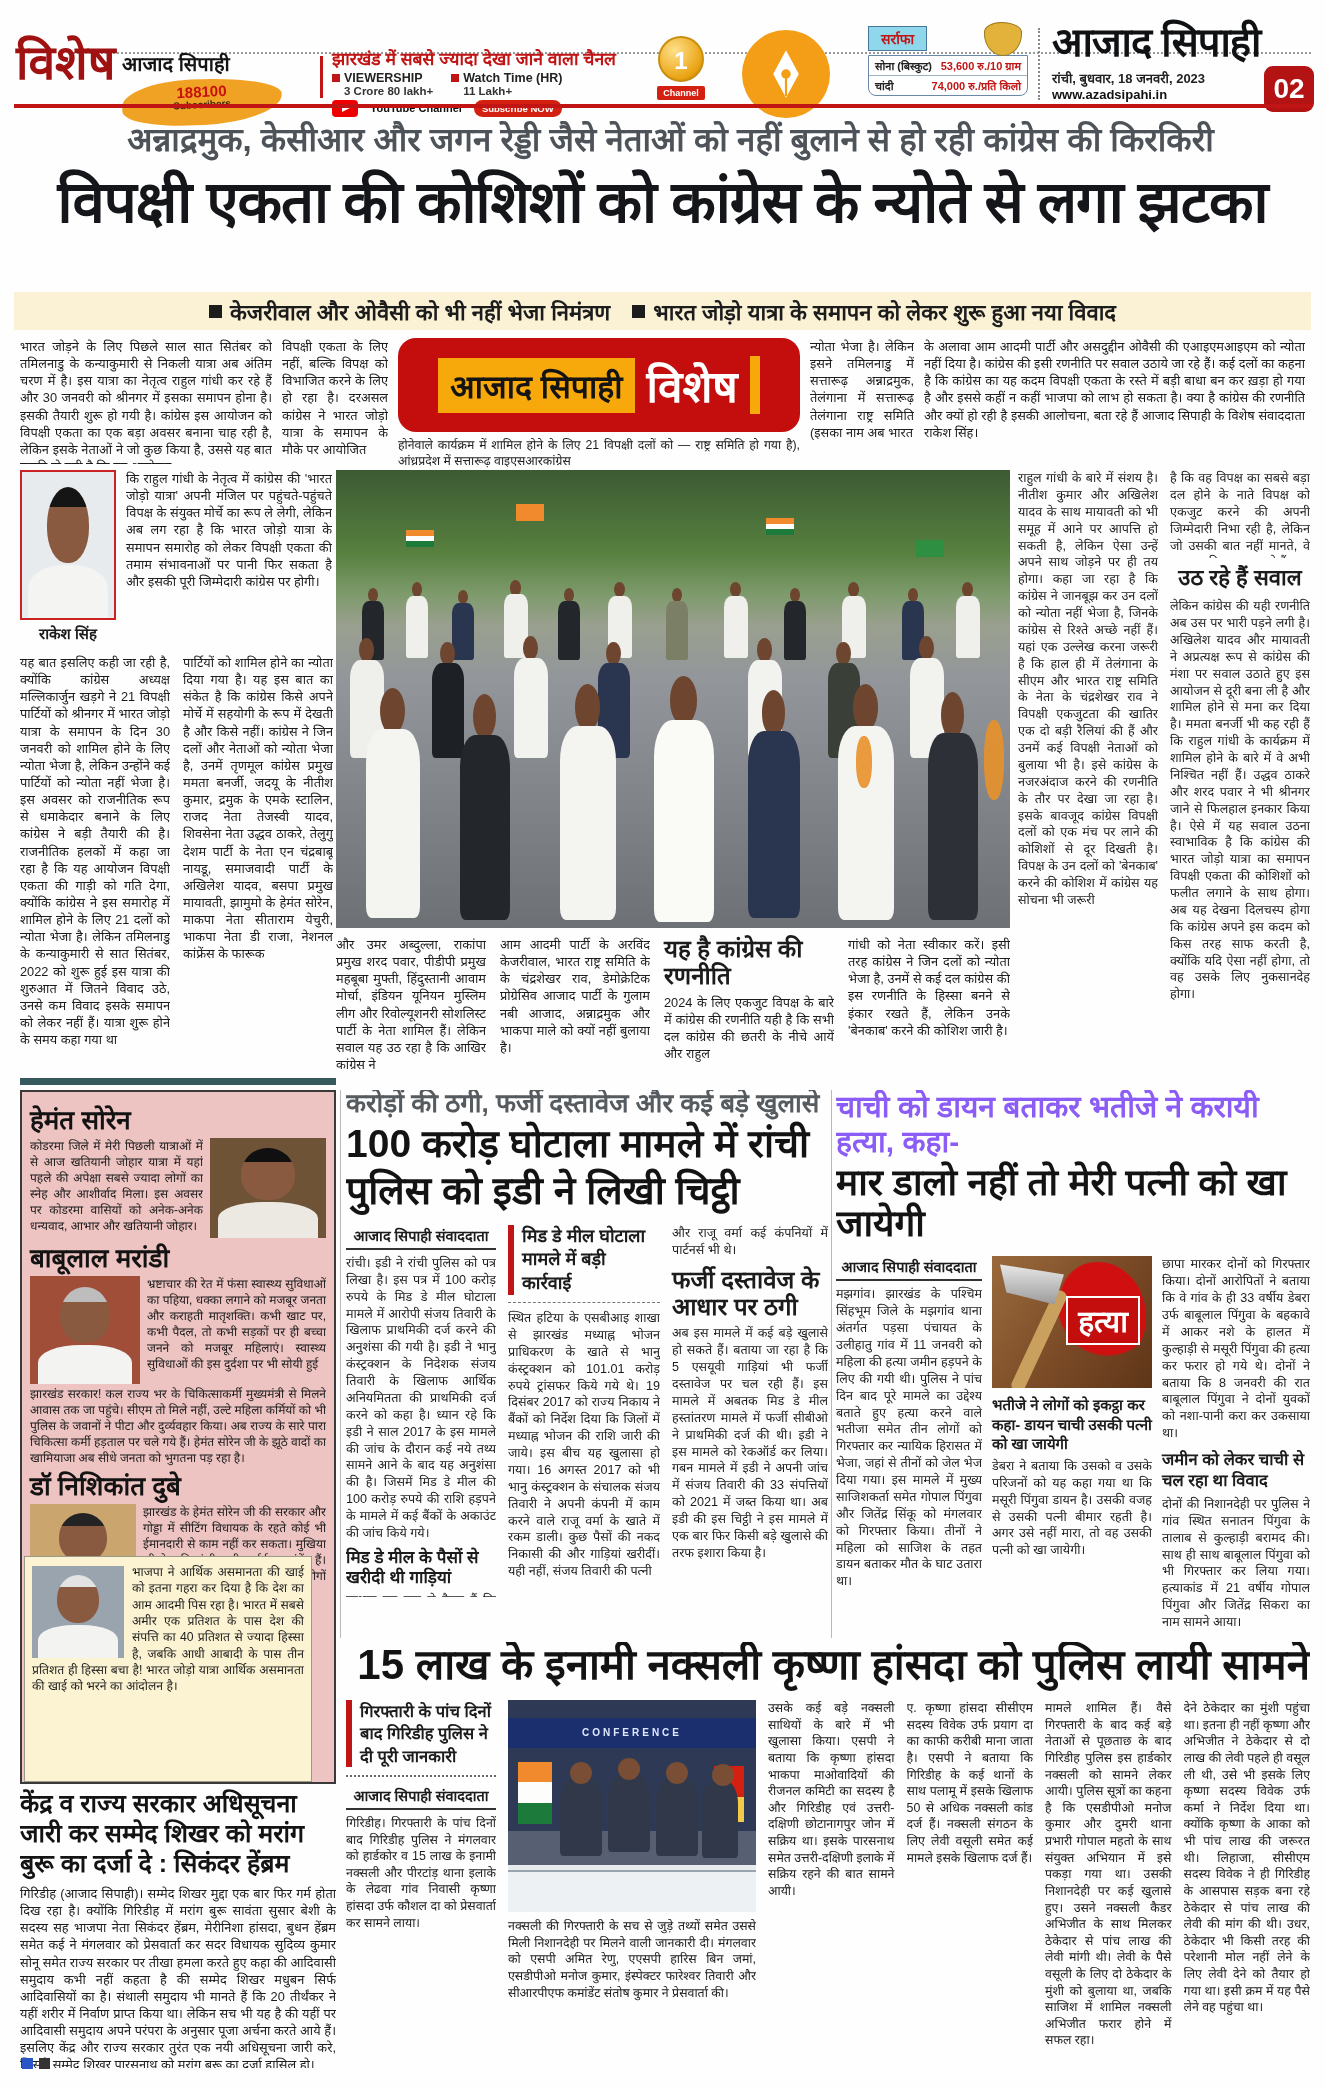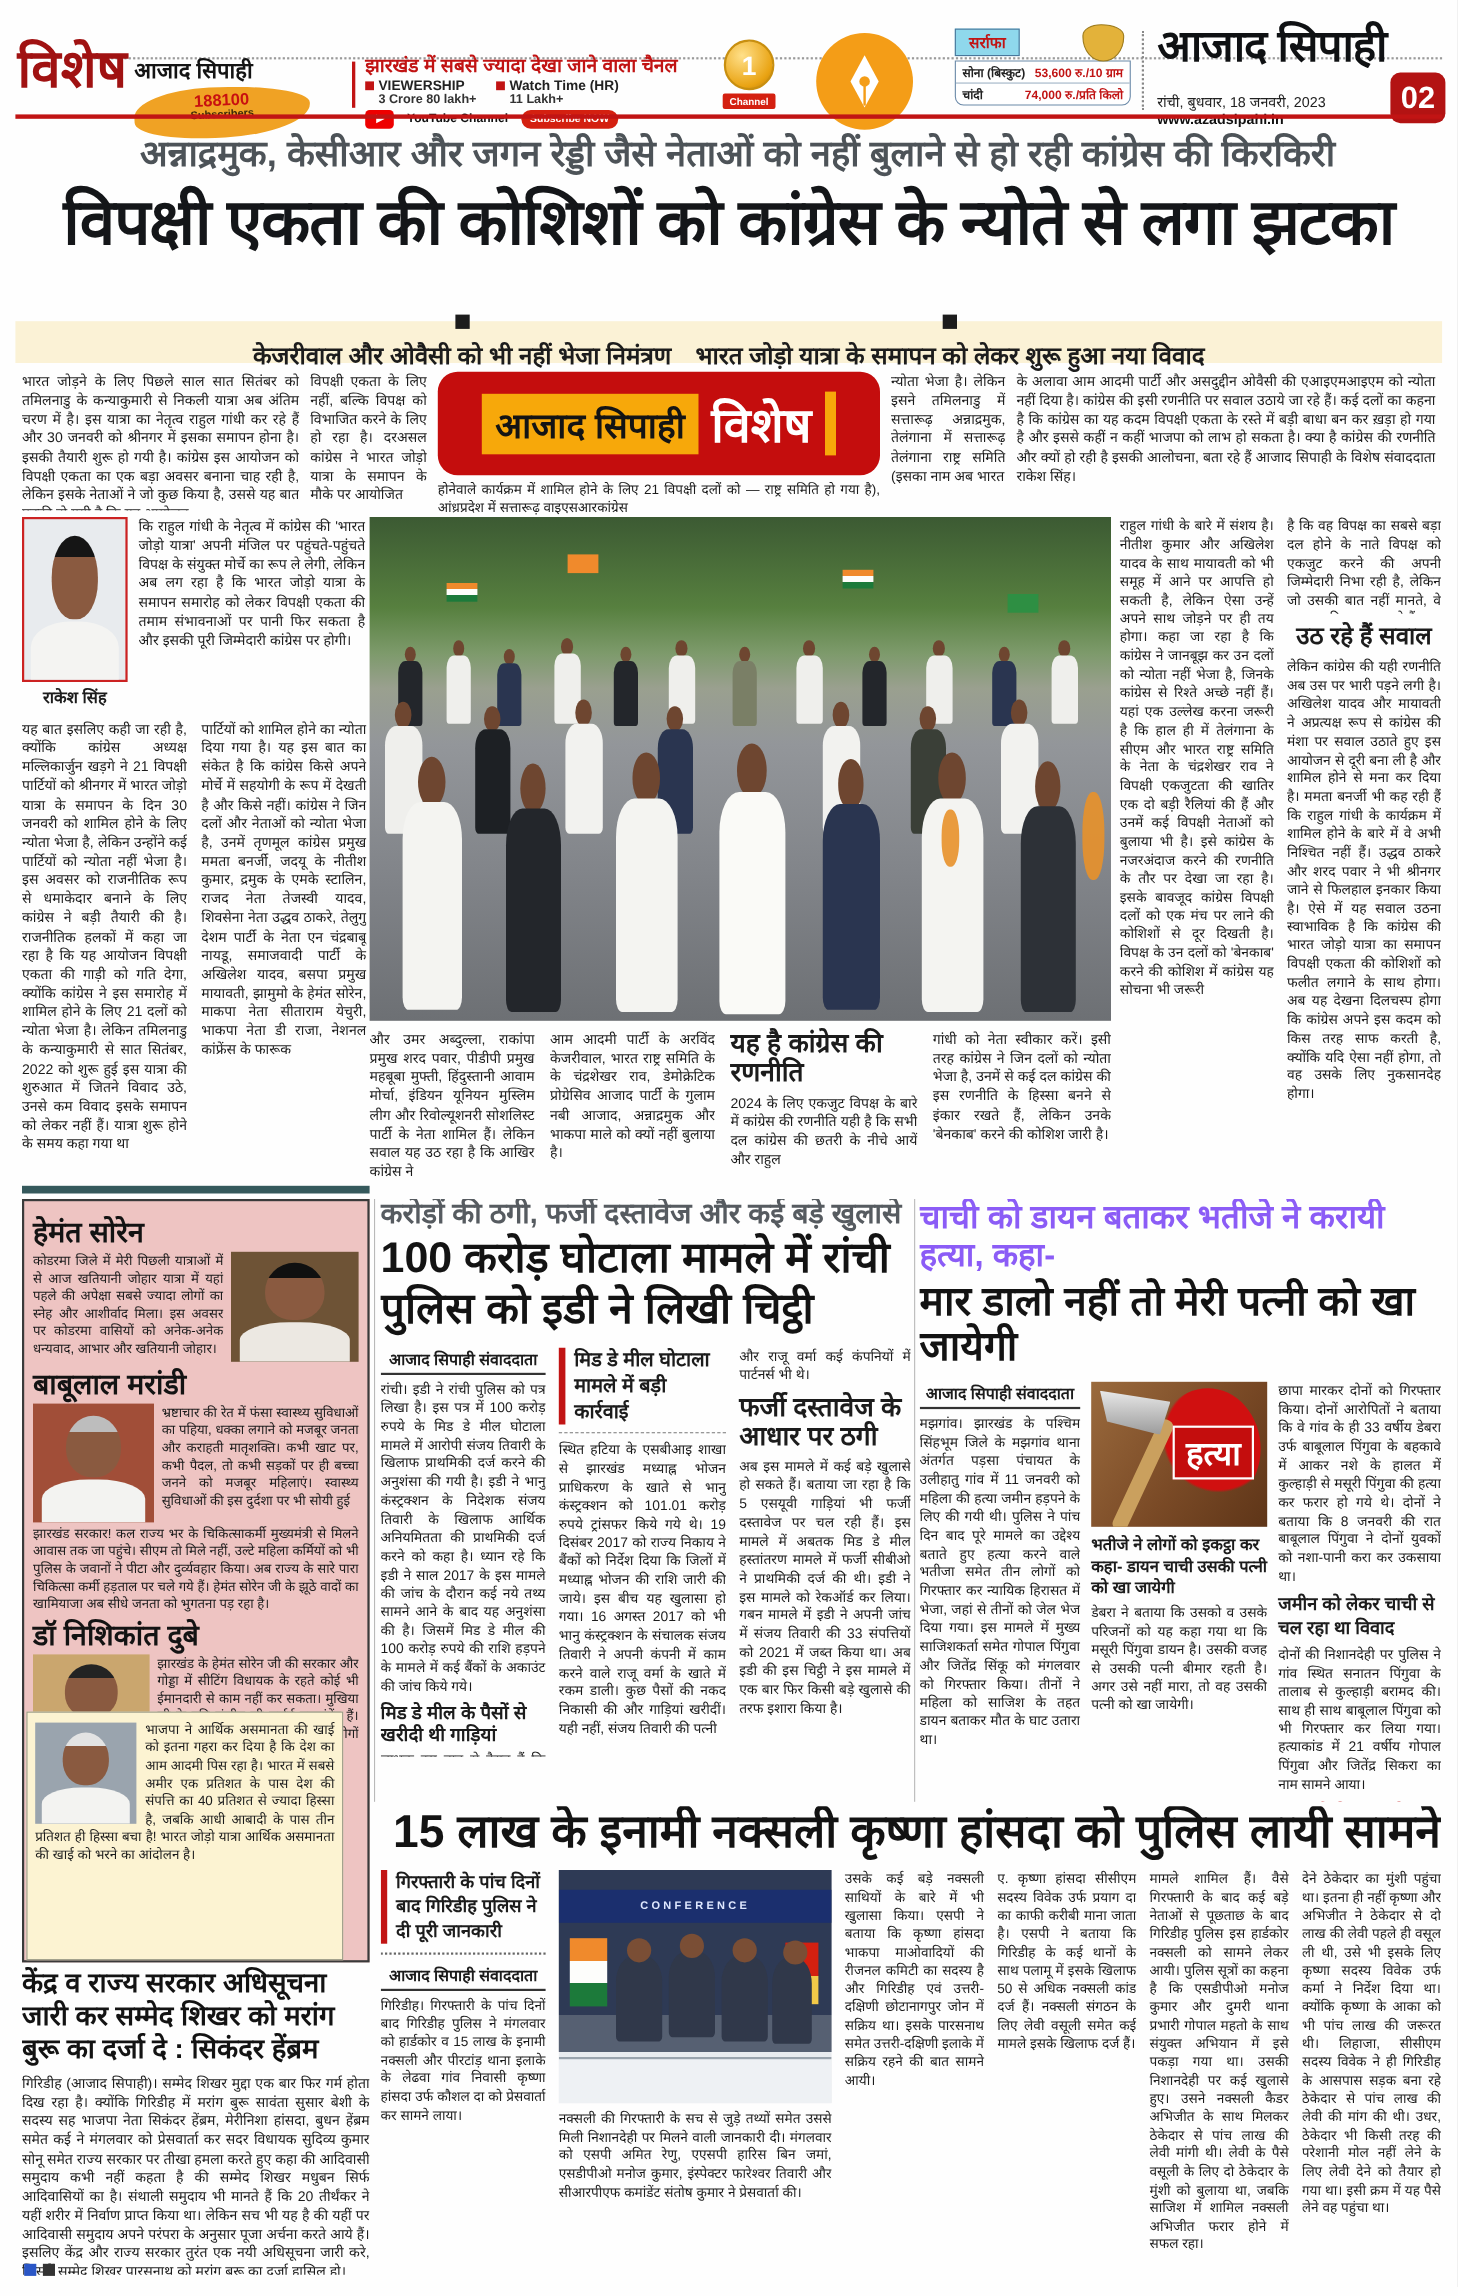--- a/index.html
+++ b/index.html
@@ -46,33 +46,33 @@
   .bl-bag { position:absolute; right:6px; top:-4px; width:38px; height:34px; background:#e3b23a;
             border-radius:45% 55% 50% 50%/30% 30% 65% 65%; border:1px solid #9c7a1c; }
   .bl-table { margin-top:4px; border:1px solid #6a89a8; border-radius:0 0 8px 8px; background:#fff; }
   .bl-row { display:flex; justify-content:space-between; padding:2px 6px; }
   .bl-row + .bl-row { border-top:1px solid #9fb3c6; }
   .bl-item { font-size:11px; font-weight:800; color:#222; }
   .bl-price { font-size:11px; font-weight:800; color:#c11414; }
   #mh-dotv { left:1038px; top:28px; height:72px; border-left:2px dotted #888; width:0; }
   #mh-right { left:1052px; top:22px; width:258px; }
   .mh-title { font-size:40px; font-weight:900; color:#0f1113; line-height:1; letter-spacing:-1px; }
-  .mh-date { font-size:13px; font-weight:400; color:#222; margin-top:21px; }
+  .mh-date { font-size:13px; font-weight:700; color:#222; margin-top:7px; }
   .mh-web { font-size:13px; font-weight:800; color:#111; }
   .mh-page { position:absolute; right:-4px; top:44px; width:50px; height:46px; background:#b31313;
              border-radius:9px; color:#fff; font-size:28px; font-weight:800; text-align:center; line-height:46px; }
   #rule-main { left:14px; right:14px; top:104px; height:4px; background:#c11414; }
 
   
   #kicker { left:16px; right:0; top:116px; text-align:center; font-size:33px; font-weight:800; color:#4d5358; }
   #headline { left:0; right:0; top:160px; text-align:center; font-size:58px; font-weight:900;
               color:#141619; letter-spacing:-1px; white-space:nowrap; }
   #subbar { left:14px; right:14px; top:292px; height:38px; background:#fbf2d6; display:flex; gap:22px;
             align-items:center; justify-content:center; font-size:22px; font-weight:800; color:#1c1c1c; }
-  .subpoint { display:flex; align-items:center; gap:8px;flex-direction:column; }
+  .subpoint { display:flex; align-items:center; gap:8px; }
   .sq2 { display:inline-block; width:13px; height:13px; background:#1c1c1c; }
   #intro { left:20px; right:20px; top:338px; height:126px; display:flex; gap:10px; }
   .icol { font-size:12.8px; }
   .badgecol { width:402px; flex:none; }
   .sbadge { height:94px; background:#c40d0d; border-radius:18px; display:flex; align-items:center;
             justify-content:center; gap:12px; padding:8px 14px; }
   .sb-gold { background:#f7a80a; padding:6px 12px; font-size:32px; font-weight:800; color:#141414; }
   .sb-vishesh { font-size:44px; font-weight:800; color:#fff; }
   .sb-bar { width:10px; height:58px; background:#f7a80a; }
   .under-badge { font-size:12.3px; margin-top:5px; }

